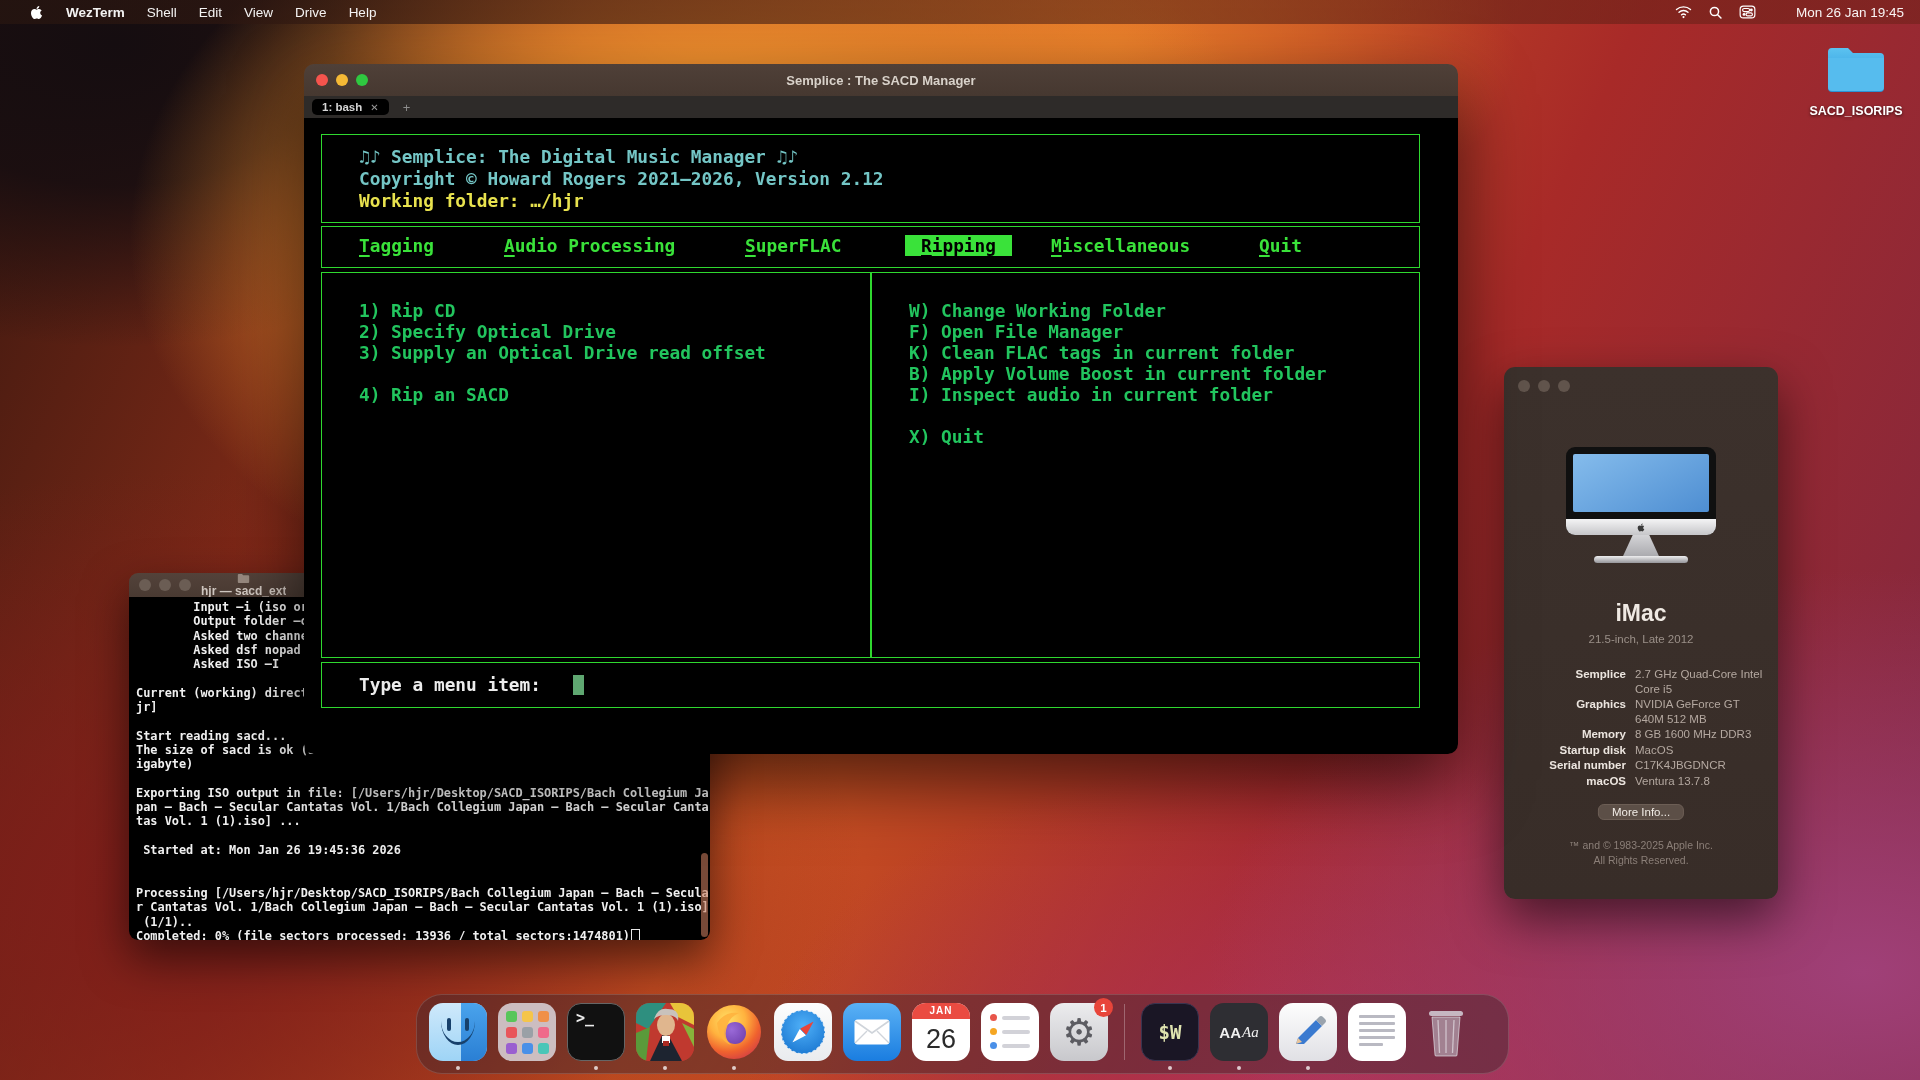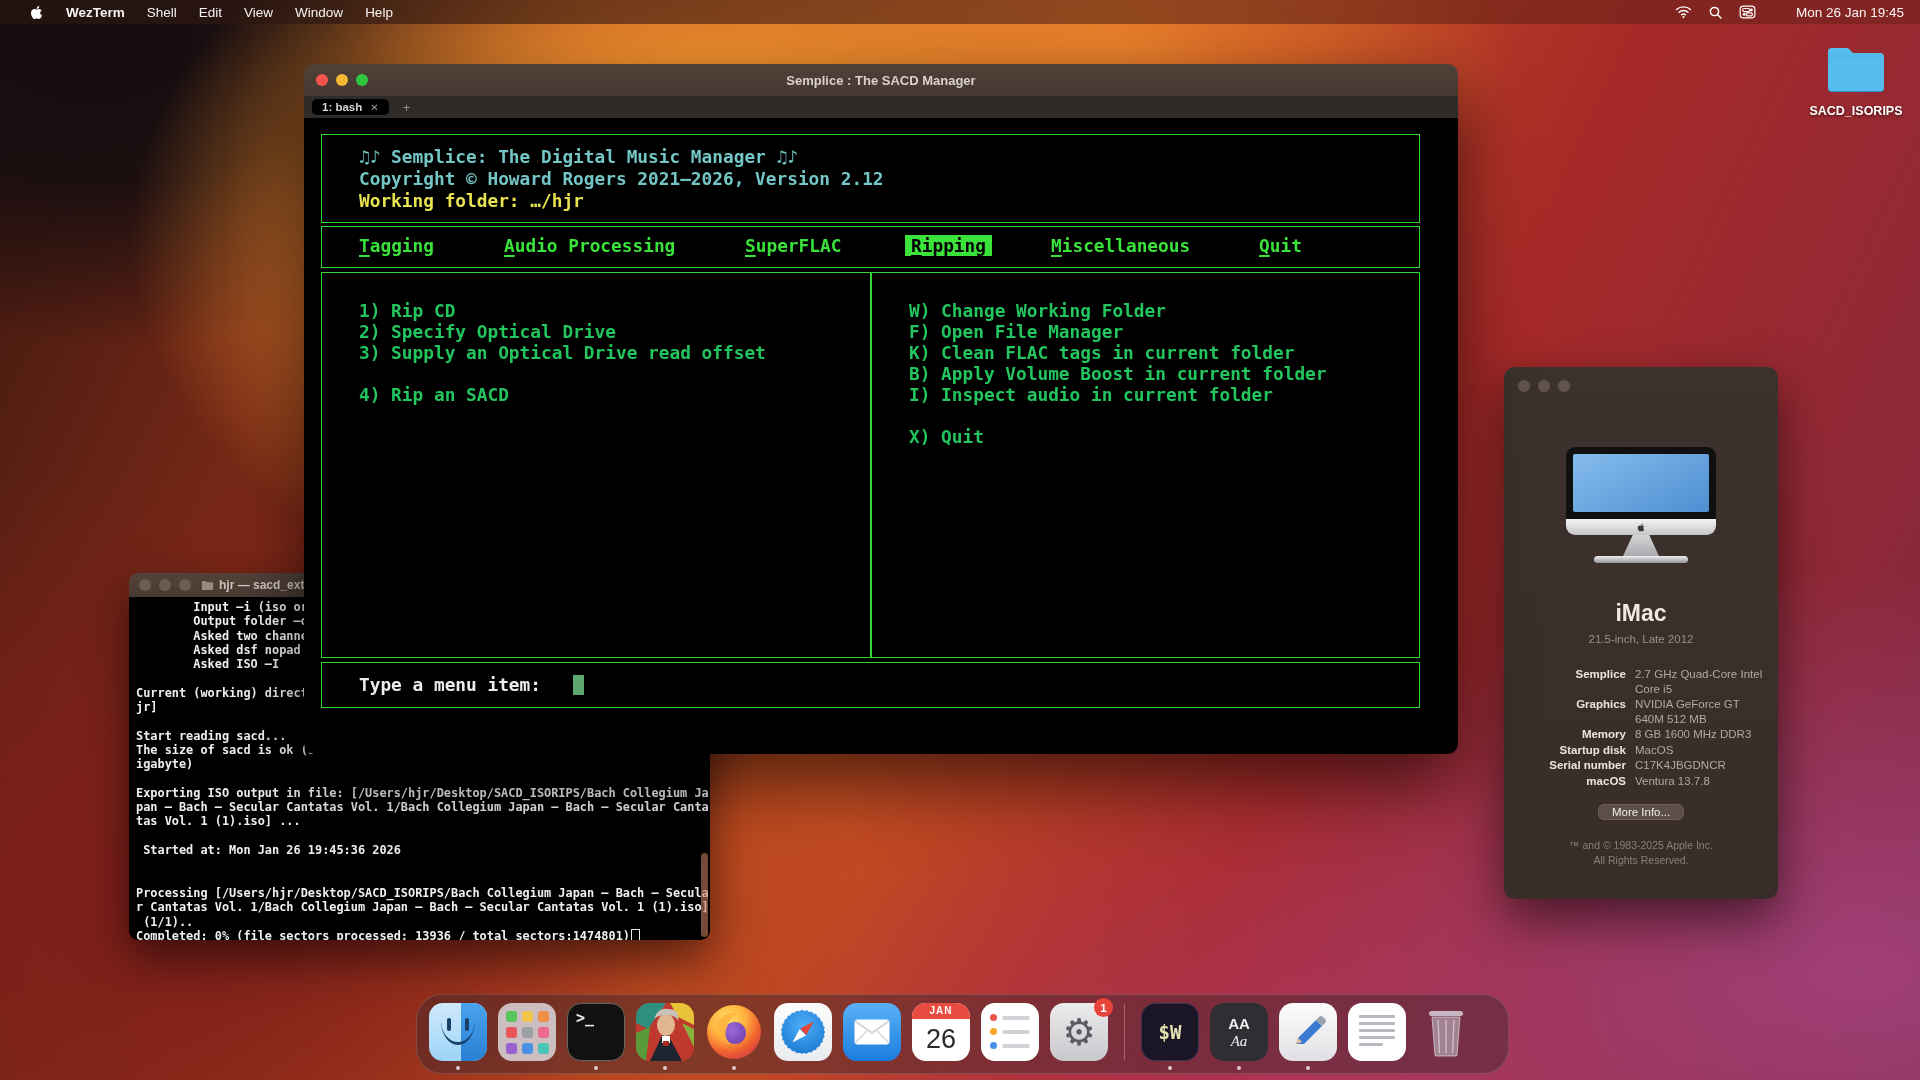--- a/index.html
+++ b/index.html
@@ -31,22 +31,22 @@
   .deskicon .lbl{margin-top:4px;font-size:12.5px;font-weight:700;color:#fff;text-shadow:0 1px 3px rgba(0,0,0,.65);}
   
   .lights{display:flex;gap:8px;}
   .light{width:12px;height:12px;border-radius:50%;}
   
   .win-sacd{position:absolute;left:129px;top:573px;width:581px;height:367px;border-radius:9px;
     box-shadow:0 18px 45px rgba(0,0,0,.55);z-index:2;}
   .win-sacd .tbar{height:24px;border-radius:9px 9px 0 0;background:linear-gradient(#53423a,#493a32);
     display:flex;align-items:center;padding:0 10px;gap:6px;}
   .win-sacd .light{background:#6b5d54;}
-  .sacd-title{display:flex;align-items:center;gap:5px;color:#cfc6bf;font-size:12px;font-weight:700;margin-left:4px;
-    white-space:nowrap;overflow:hidden;}
+  .sacd-title{display:flex;align-items:center;color:#cfc6bf;font-size:12px;font-weight:700;margin-left:4px;
+    white-space:nowrap;overflow:hidden;flex-direction:column;}
   .sacd-body{position:relative;height:343px;background:#000;border-radius:0 0 9px 9px;overflow:hidden;}
   .sacd-body pre{margin:0;padding:3px 0 0 7px;font-family:"DejaVu Sans Mono",monospace;
     font-size:11.9px;line-height:14.3px;font-weight:700;color:#f0f0f0;}
   .cur-hollow{display:inline-block;width:7px;height:11px;border:1px solid #e8e8e8;vertical-align:-2px;margin-left:1px;}
   .sacd-scroll{position:absolute;right:2px;top:256px;width:7px;height:84px;border-radius:4px;
     background:rgba(200,124,94,.6);}
   
   .win-flac{position:absolute;left:304px;top:64px;width:1154px;height:690px;border-radius:10px;
     box-shadow:0 28px 70px rgba(0,0,0,.6);z-index:3;}
   .win-flac .tbar{height:32px;border-radius:10px 10px 0 0;background:linear-gradient(#4f4038,#463830);
@@ -60,21 +60,21 @@
   .tab-plus{color:#8d8d8d;font-size:13px;margin-left:14px;}
   .flac-body{position:relative;height:636px;background:#000;border-radius:0 0 10px 10px;overflow:hidden;
     font-family:"DejaVu Sans Mono",monospace;font-weight:700;font-size:17.8px;}
   .tbox{position:absolute;left:17px;width:1099px;border:1.5px solid #2fd82f;box-sizing:border-box;}
   .tbox-hdr{top:16px;height:89px;}
   .hdr-lines{margin:11px 0 0 37px;line-height:22px;}
   .c-cyan{color:#74c6c6;} .c-yellow{color:#e8e24e;}
   .tbox-menu{top:108px;height:42px;}
   .mi{position:absolute;top:8px;color:#3ae23a;}
   .mi u{text-underline-offset:3px;text-decoration-thickness:2px;}
-  .mi.active{background:#3ae23a;color:#000;padding:0 6px;margin-left:-2px;}
+  .mi.active{background:#3ae23a;color:#000;padding:0 16px;margin-left:-2px;}
   .tbox-panels{top:154px;height:386px;}
   .pdiv{position:absolute;left:548px;top:0;bottom:0;width:1.5px;background:#2fd82f;}
   .panel-pre{position:absolute;top:27px;margin:0;line-height:22px;color:#22c55e;font:inherit;}
   .pleft{left:37px;} .pright{left:587px;}
   .tbox-prompt{top:544px;height:46px;}
   .prompt-line{margin:11px 0 0 37px;color:#ececec;white-space:pre;}
   .cur-block{display:inline-block;width:11px;height:20px;background:#5fa771;vertical-align:-4px;}
   
   .win-about{position:absolute;left:1504px;top:367px;width:274px;height:532px;border-radius:11px;
     background:linear-gradient(#3c312c,#382d28);box-shadow:0 20px 50px rgba(0,0,0,.55);z-index:2;color:#efe9e3;}
@@ -139,21 +139,21 @@
   .cal-mon{background:#ea4b41;color:#fff;font-size:10px;font-weight:700;line-height:16px;letter-spacing:1px;}
   .cal-day{color:#2b2b2b;font-size:27px;font-weight:500;line-height:40px;}
   .i-rem{background:#fff;padding:11px 0 0 9px;box-sizing:border-box;}
   .rem-row{display:flex;align-items:center;gap:5px;margin-bottom:7px;}
   .rem-dot{width:7px;height:7px;border-radius:50%;}
   .rem-bar{width:28px;height:4px;border-radius:2px;background:#d2d2d8;}
   .i-gear{background:linear-gradient(#ececee,#c8c8cc);display:flex;align-items:center;justify-content:center;}
   .i-gear .g{font-size:37px;line-height:1;color:#5c5c62;font-family:"DejaVu Sans",sans-serif;}
   .i-wez{background:#1a1625;border:1px solid #3a3450;box-sizing:border-box;display:flex;align-items:center;justify-content:center;}
   .i-wez span{font-family:"DejaVu Sans Mono",monospace;font-weight:700;font-size:19px;color:#dfe3b0;}
-  .i-fonts{background:#2e2e33;display:flex;flex-direction:column;align-items:center;justify-content:center;gap:1px;color:#f0f0f0;}
+  .i-fonts{background:#2e2e33;display:flex;flex-direction:row;align-items:center;justify-content:center;gap:1px;color:#f0f0f0;}
   .i-fonts .f1{font-size:15px;font-weight:700;}
   .i-fonts .f2{font-size:15px;font-family:"Liberation Serif",serif;font-style:italic;}
   .i-edit{background:linear-gradient(#fdfdfd,#e0e0e5);display:flex;align-items:center;justify-content:center;}
   .i-textedit{background:#fff;padding:12px 0 0 11px;box-sizing:border-box;}
   .te-line{width:36px;height:2.5px;border-radius:1px;background:#b9b9c2;margin-bottom:4.5px;}
   .te-line.short{width:24px;}
   .i-trash{background:transparent;display:flex;align-items:center;justify-content:center;}
 </style>
 </head>
 <body>
@@ -161,21 +161,21 @@
 <div class="stage">
 
   <div class="menubar">
     <div class="mb-left">
       <span class="mb-apple">
         <svg width="13" height="15" viewBox="0 0 384 512" fill="#fff">
             <path d="M318.7 268.7c-.2-36.7 16.4-64.4 50-84.8-18.8-26.9-47.2-41.7-84.7-44.6-35.5-2.8-74.3 20.7-88.5 20.7-15 0-49.4-19.7-76.4-19.7C63.3 141.2 4 184.8 4 273.5q0 39.3 14.4 81.2c12.8 36.7 59 126.7 107.2 125.2 25.2-.6 43-17.9 75.8-17.9 31.8 0 48.3 17.9 76.4 17.9 48.6-.7 90.4-82.5 102.6-119.3-65.2-30.7-61.7-90-61.7-91.9zm-56.6-164.2c27.3-32.4 24.8-61.9 24-72.5-24.1 1.4-52 16.4-67.9 34.9-17.5 19.8-27.8 44.3-25.6 71.9 26.1 2 49.9-11.4 69.5-34.3z"></path>
           </svg>
       </span>
       <span class="mb-app">WezTerm</span>
-      <span id="mb-menus"><span class="mb-item">Shell</span><span class="mb-item">Edit</span><span class="mb-item">View</span><span class="mb-item">Window</span><span class="mb-item">Help</span></span>
+      <span id="mb-menus"><span class="mb-item">Shell</span><span class="mb-item">Edit</span><span class="mb-item">View</span><span class="mb-item">Drive</span><span class="mb-item">Help</span></span>
     </div>
     <div class="mb-right">
       <span class="mb-ico">
         <svg width="17" height="14" viewBox="0 0 24 20" fill="none" stroke="#fff" stroke-width="2" stroke-linecap="round">
           <path d="M2 6.5a15 15 0 0 1 20 0"></path>
             <path d="M5.6 10.3a9.5 9.5 0 0 1 12.8 0"></path>
             <path d="M9.2 14a4.6 4.6 0 0 1 5.6 0"></path>
             <circle cx="12" cy="17.3" r="1.5" fill="#fff" stroke="none"></circle>
         </svg>
       </span>

